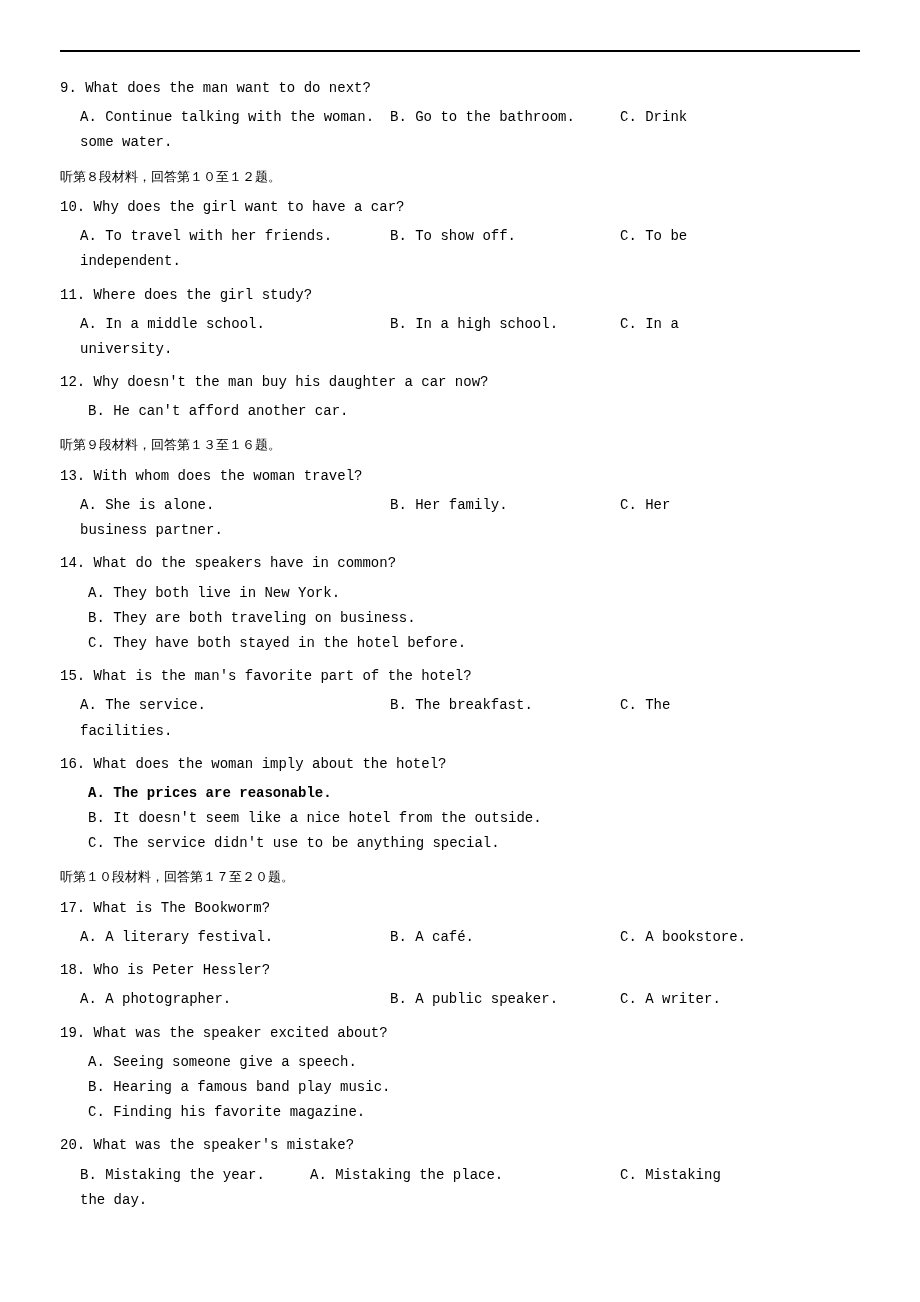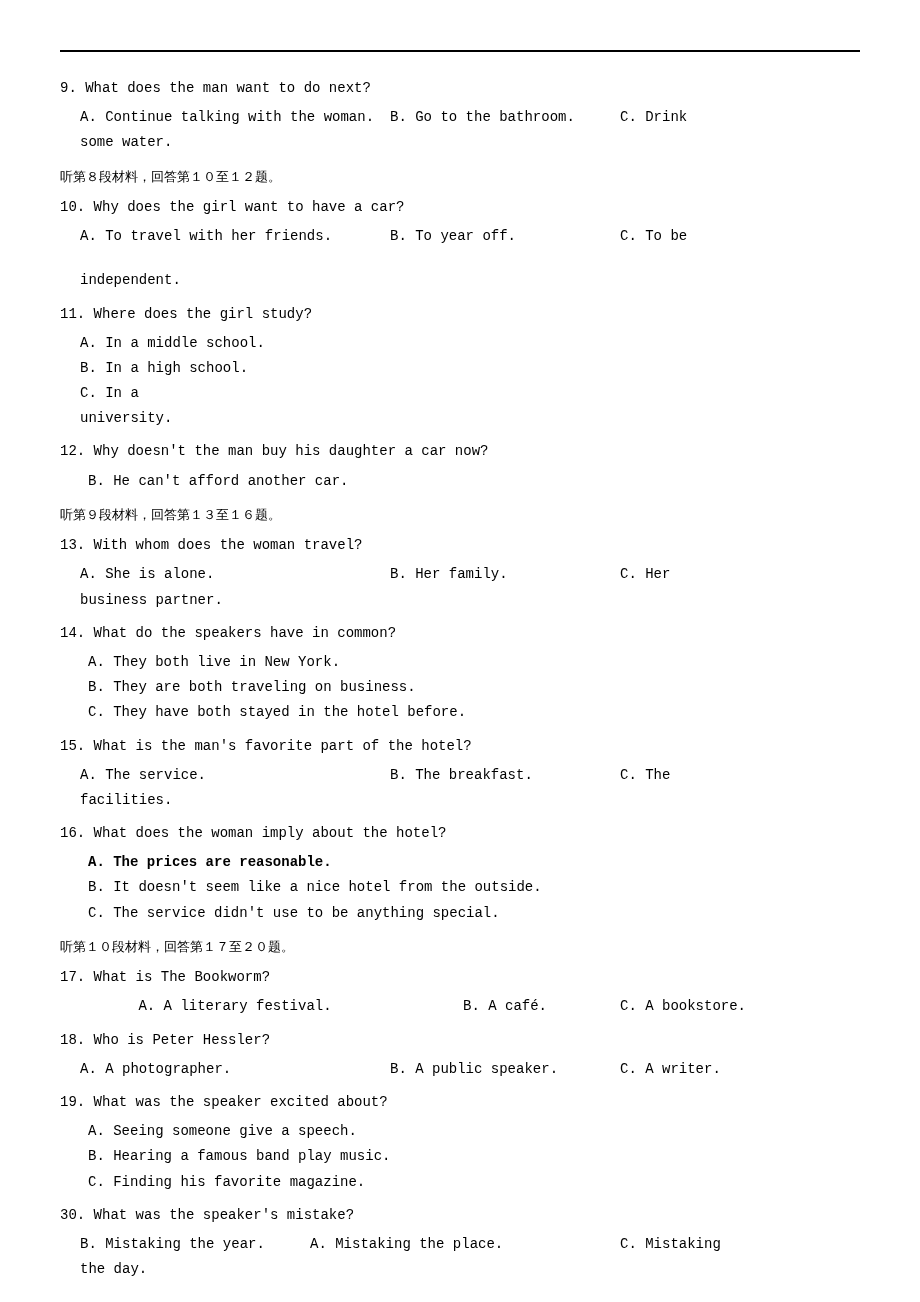--- a/index.html
+++ b/index.html
@@ -56,29 +56,29 @@
       </div>
       <div style="padding-left:20px;">some water.</div>
     </div>
 
     <div class="section-header">听第８段材料，回答第１０至１２题。</div>
 
     <div class="question-block">
       <div class="question-title">10. Why does the girl want to have a car?</div>
       <div style="padding-left:20px; display:flex; flex-wrap:wrap;">
         <span style="min-width:310px;">A. To travel with her friends.</span>
-        <span style="min-width:230px;">B. To year off.</span>
+        <span style="min-width:230px;">B. To show off.</span>
         <span>C. To be</span>
       </div>
-      <div style="padding-left:20px;margin-top:19px;">independent.</div>
+      <div style="padding-left:20px;">independent.</div>
     </div>
 
     <div class="question-block">
       <div class="question-title">11. Where does the girl study?</div>
-      <div style="padding-left:20px; display:flex; flex-wrap:wrap;flex-direction:column;">
+      <div style="padding-left:20px; display:flex; flex-wrap:wrap;">
         <span style="min-width:310px;">A. In a middle school.</span>
         <span style="min-width:230px;">B. In a high school.</span>
         <span>C.  In  a</span>
       </div>
       <div style="padding-left:20px;">university.</div>
     </div>
 
     <div class="question-block">
       <div class="question-title">12. Why doesn't the man buy his daughter a car now?</div>
       <div style="padding-left:28px;">B. He can't afford another car.</div>
@@ -117,21 +117,21 @@
       <div class="question-title">16. What does the woman imply about the hotel?</div>
       <div style="padding-left:28px;font-weight:bold;">A. The prices are reasonable.</div>
       <div style="padding-left:28px;">B. It doesn't seem like a nice hotel from the outside.</div>
       <div style="padding-left:28px;">C. The service didn't use to be anything special.</div>
     </div>
 
     <div class="section-header">听第１０段材料，回答第１７至２０题。</div>
 
     <div class="question-block">
       <div class="question-title">17. What is The Bookworm?</div>
-      <div style="padding-left:20px; display:flex; flex-wrap:wrap;text-align:center;">
+      <div style="padding-left:20px; display:flex; flex-wrap:wrap;">
         <span style="min-width:310px;">A. A literary festival.</span>
         <span style="min-width:230px;">B. A café.</span>
         <span>C. A bookstore.</span>
       </div>
     </div>
 
     <div class="question-block">
       <div class="question-title">18. Who is Peter Hessler?</div>
       <div style="padding-left:20px; display:flex; flex-wrap:wrap;">
         <span style="min-width:310px;">A. A photographer.</span>
@@ -141,21 +141,21 @@
     </div>
 
     <div class="question-block">
       <div class="question-title">19. What was the speaker excited about?</div>
       <div style="padding-left:28px;">A. Seeing someone give a speech.</div>
       <div style="padding-left:28px;">B. Hearing a famous band play music.</div>
       <div style="padding-left:28px;">C. Finding his favorite magazine.</div>
     </div>
 
     <div class="question-block">
-      <div class="question-title">30. What was the speaker's mistake?</div>
+      <div class="question-title">20. What was the speaker's mistake?</div>
       <div style="padding-left:20px; display:flex; flex-wrap:wrap;">
         <span style="min-width:230px;">B. Mistaking the year.</span>
         <span style="min-width:310px;">A. Mistaking the place.</span>
         <span>C.  Mistaking</span>
       </div>
       <div style="padding-left:20px;">the day.</div>
     </div>
 
   </div>
 

